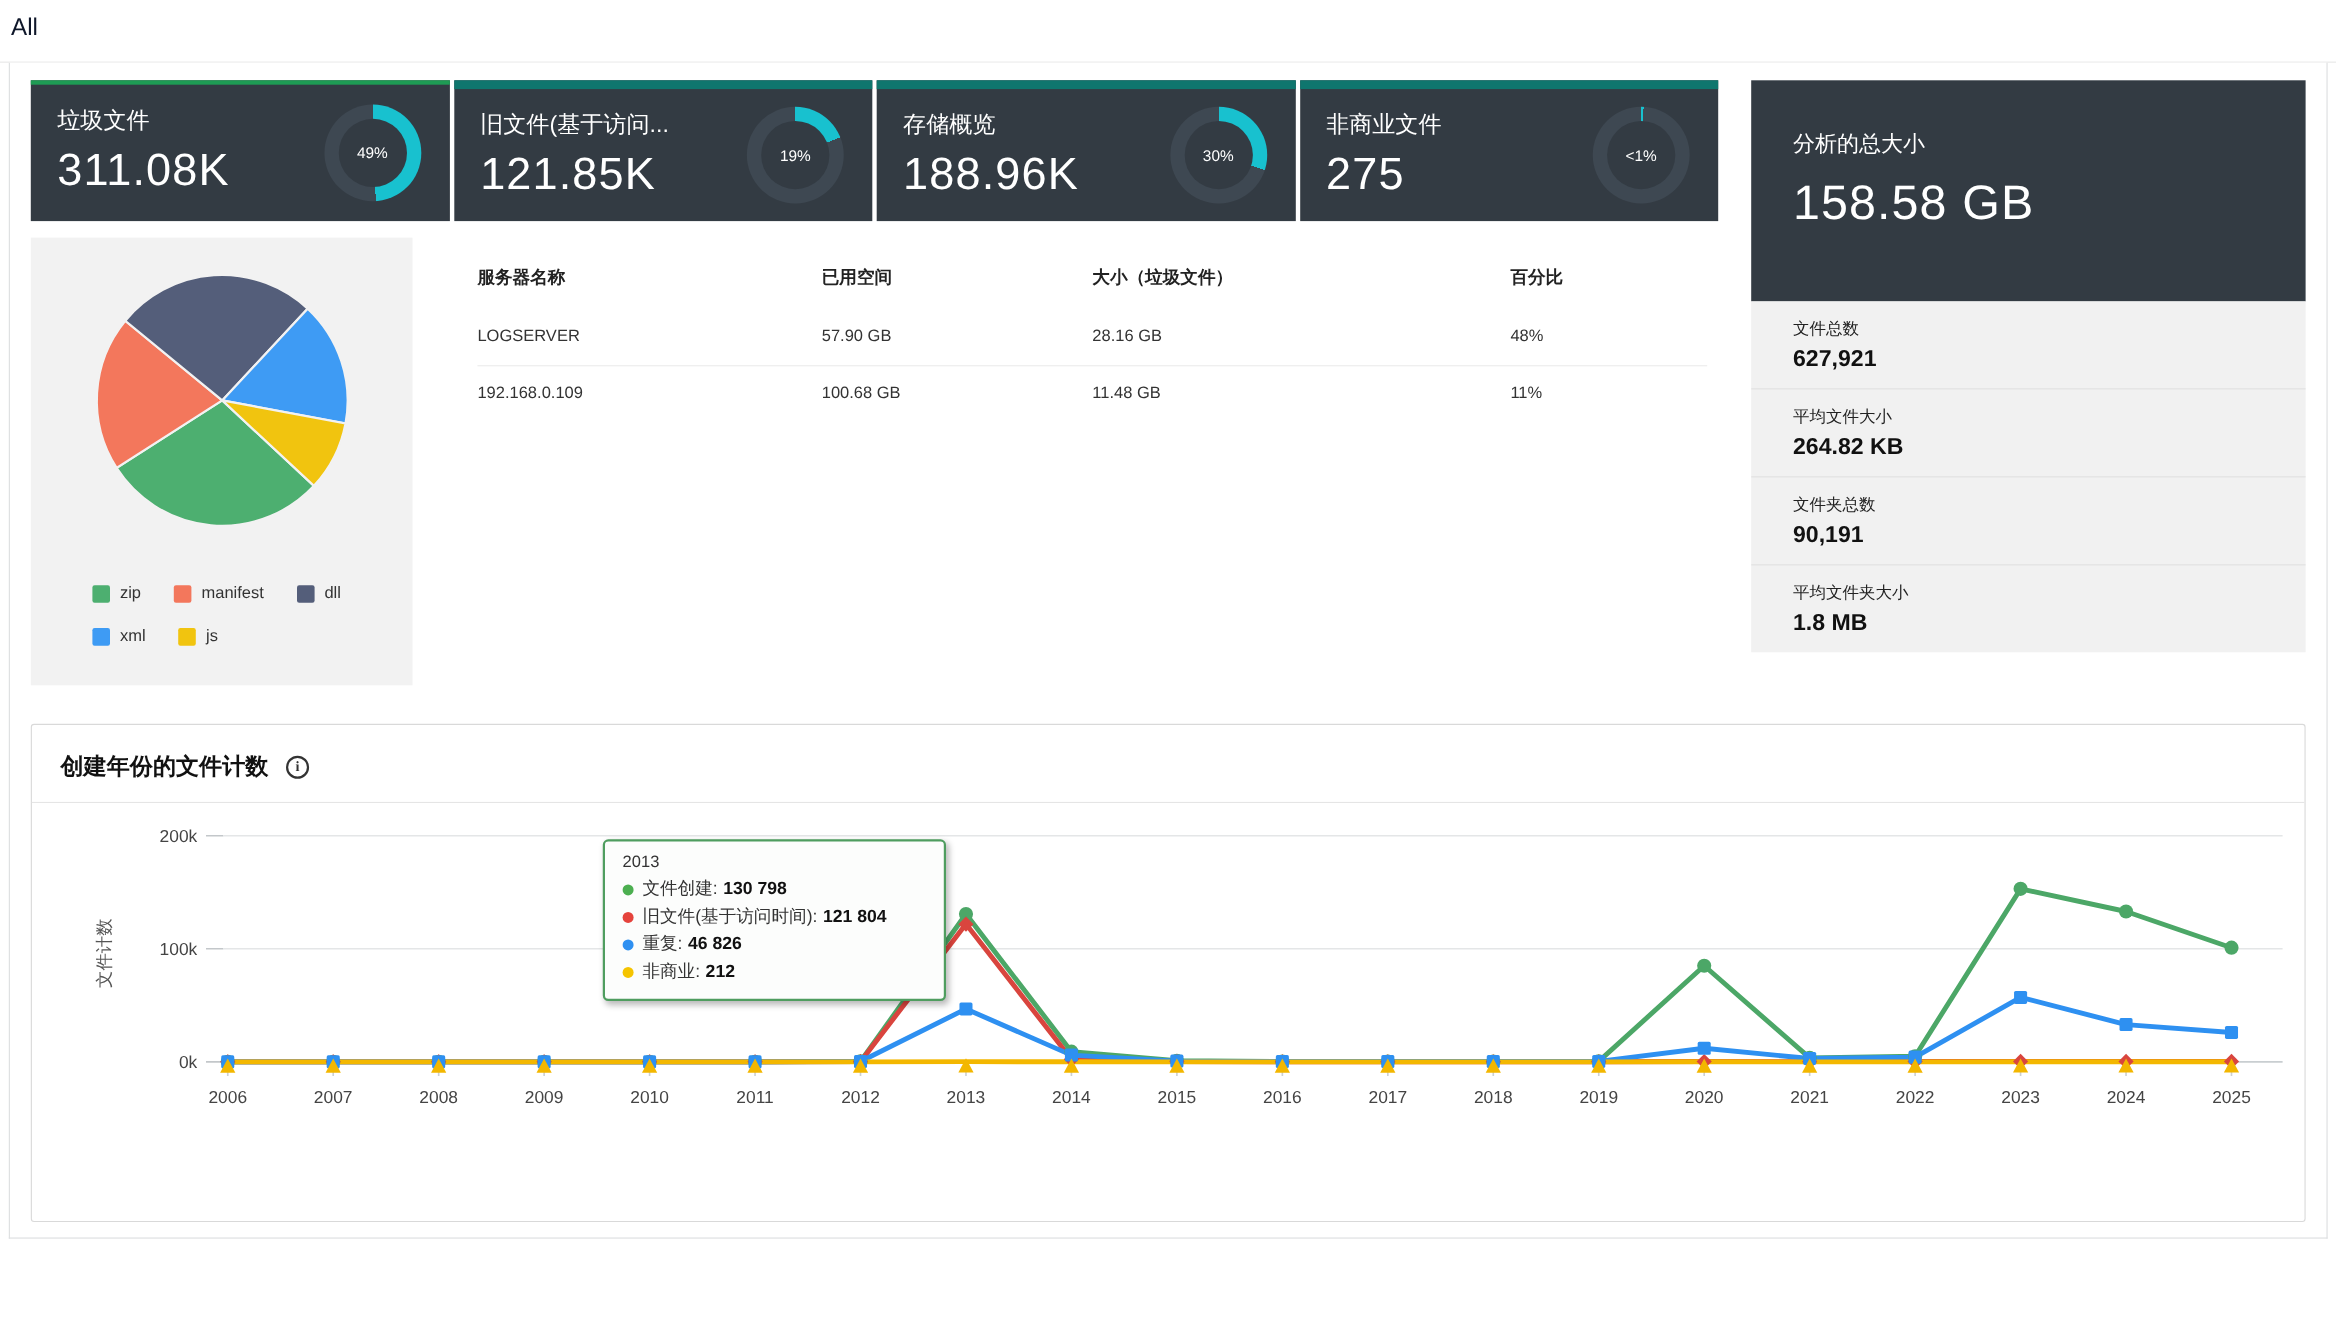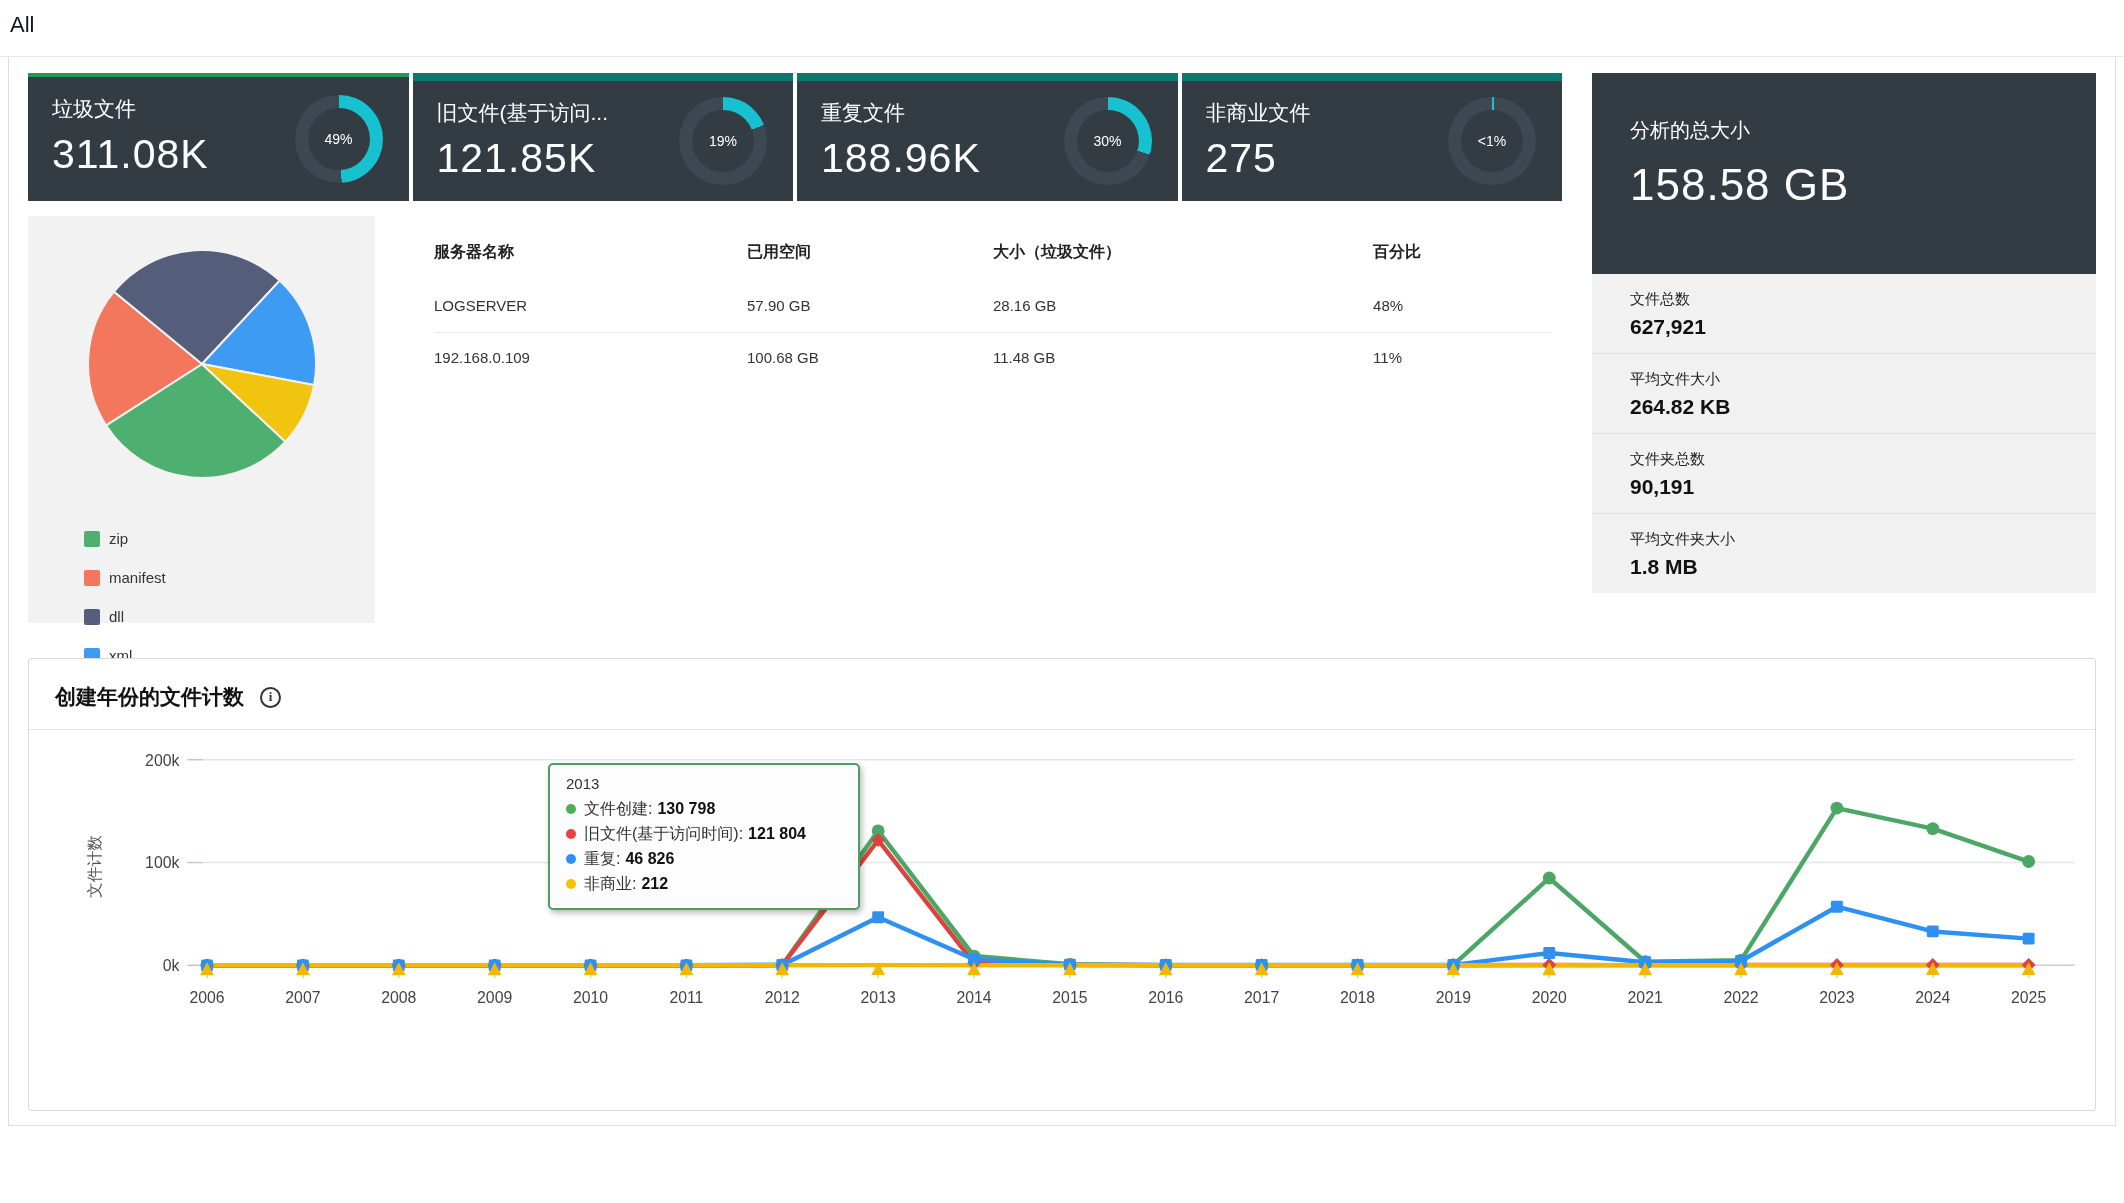--- a/index.html
+++ b/index.html
@@ -37,21 +37,21 @@
   .summary-dark .s-value { font-size:44px; font-weight:300; margin-top:16px; letter-spacing:1px; }
   .summary-stats { background:#f1f1f1; }
   .stat-row { padding:16px 0 14px 38px; border-bottom:1px solid #e0e0e0; }
   .stat-row:last-child { border-bottom:none; }
   .stat-row .st-label { font-size:15px; color:#222; }
   .stat-row .st-value { font-size:21px; font-weight:bold; color:#111; margin-top:6px; }
 
   
   .row2 { display:flex; margin-top:15px; }
   .pie-card { width:347px; height:407px; background:#f2f2f2; flex:none; }
-  .pie-legend { padding:20px 10px 0 56px; display:flex; flex-wrap:wrap;flex-direction:column; }
+  .pie-legend { padding:20px 10px 0 56px; display:flex; flex-wrap:wrap; }
   .pie-legend-item { display:flex; align-items:center; margin:0 30px 22px 0; cursor:pointer; }
   .pie-legend-item .sw { width:16px; height:16px; border-radius:2px; margin-right:9px; flex:none; }
   .pie-legend-item .lb { font-size:15px; color:#333; }
 
   .table-wrap { flex:1; margin-left:59px; padding-top:12px; padding-right:10px; }
   .srv-table { width:100%; }
   .srv-head, .srv-row { display:grid; grid-template-columns:28% 22% 34% 16%; }
   .srv-head > div { font-size:16px; font-weight:bold; padding:14px 0 18px 0; }
   .srv-row > div { font-size:15px; color:#333; padding:16px 0 18px 0; }
   .srv-row { border-bottom:1px solid #ececec; cursor:pointer; }
@@ -94,21 +94,21 @@
               </div>
             </div>
             <div class="metric-card">
               <div class="m-title">旧文件(基于访问...</div>
               <div class="m-value">121.85K</div>
               <div class="donut" style="background: conic-gradient(rgb(24, 193, 207) 19%, rgb(62, 72, 82) 0deg);">
                 <div class="donut-hole">19%</div>
               </div>
             </div>
             <div class="metric-card">
-              <div class="m-title">重复文件</div>
+              <div class="m-title">存储概览</div>
               <div class="m-value">188.96K</div>
               <div class="donut" style="background: conic-gradient(rgb(24, 193, 207) 30%, rgb(62, 72, 82) 0deg);">
                 <div class="donut-hole">30%</div>
               </div>
             </div>
             <div class="metric-card">
               <div class="m-title">非商业文件</div>
               <div class="m-value">275</div>
               <div class="donut" style="background: conic-gradient(rgb(24, 193, 207) 0.8%, rgb(62, 72, 82) 0deg);">
                 <div class="donut-hole">&lt;1%</div>

